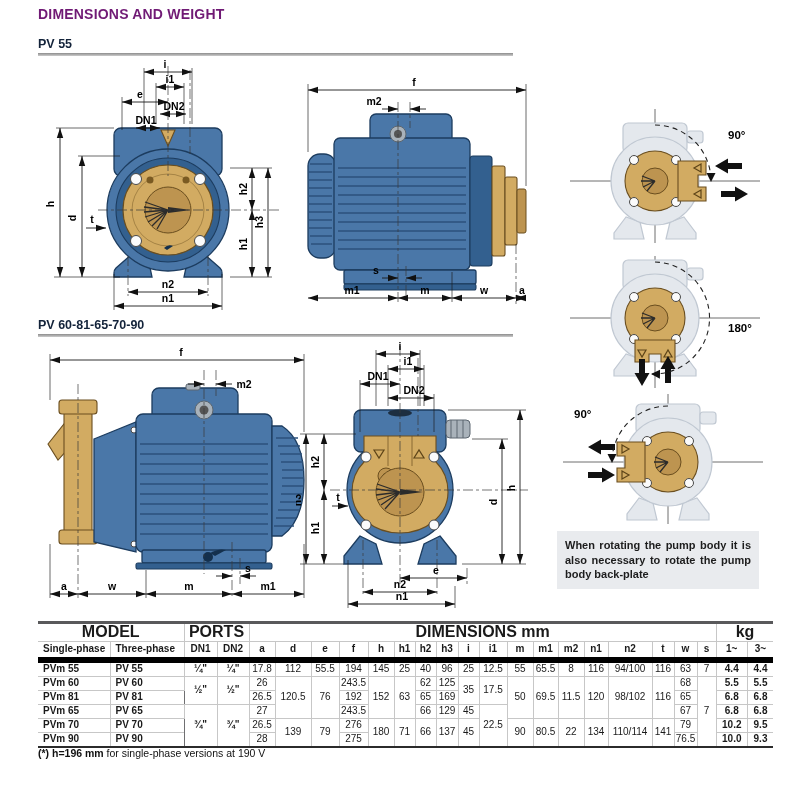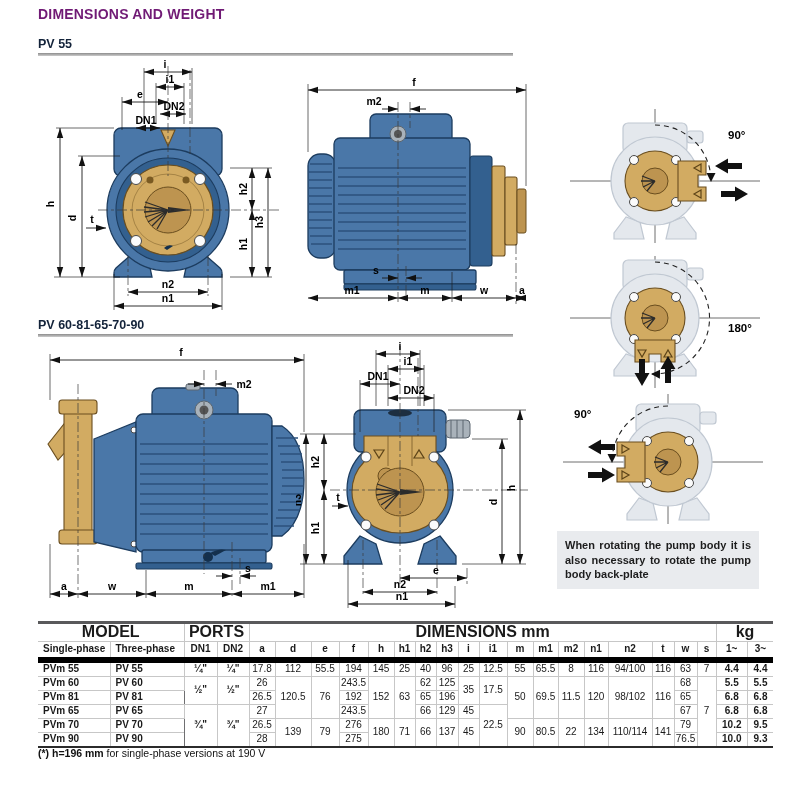--- a/index.html
+++ b/index.html
@@ -507,21 +507,21 @@
         <td rowspan="5" class="">7</td>
         <td class="b gs">5.5</td>
         <td class="b ">5.5</td>
       </tr>
       <tr>
         <td class="b l ">PVm 81</td>
         <td class="b l ">PV 81</td>
         <td class="gs">26.5</td>
         <td class="">192</td>
         <td class="">65</td>
-        <td class="">196</td>
+        <td class="">169</td>
         <td class="">65</td>
         <td class="b gs">6.8</td>
         <td class="b ">6.8</td>
       </tr>
       <tr>
         <td class="b l ">PVm 65</td>
         <td class="b l ">PV 65</td>
         <td rowspan="3" class="b gs">¾"</td>
         <td rowspan="3" class="b ">¾"</td>
         <td class="gs">27</td>

